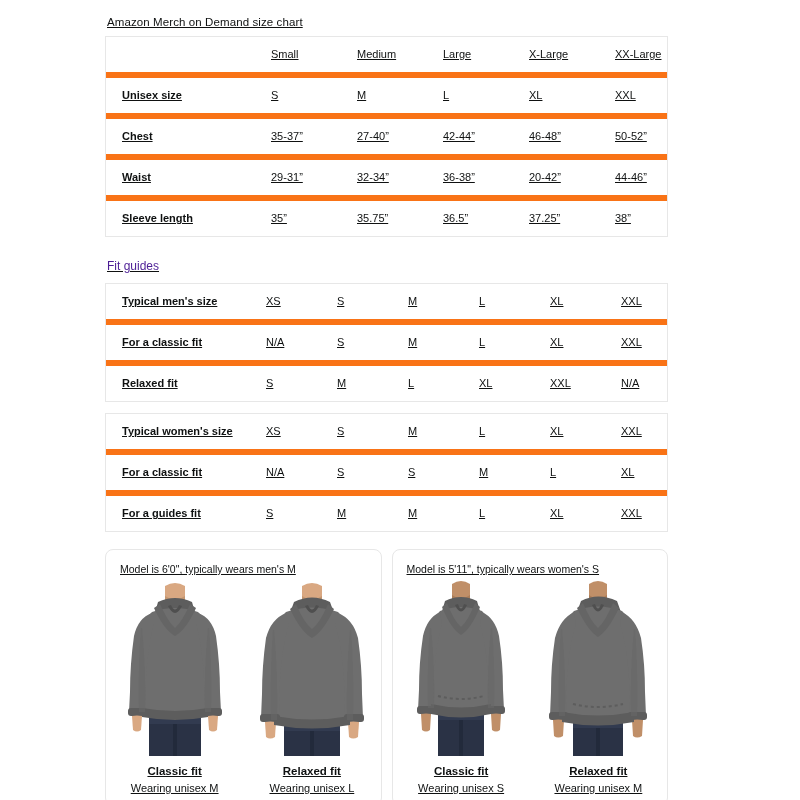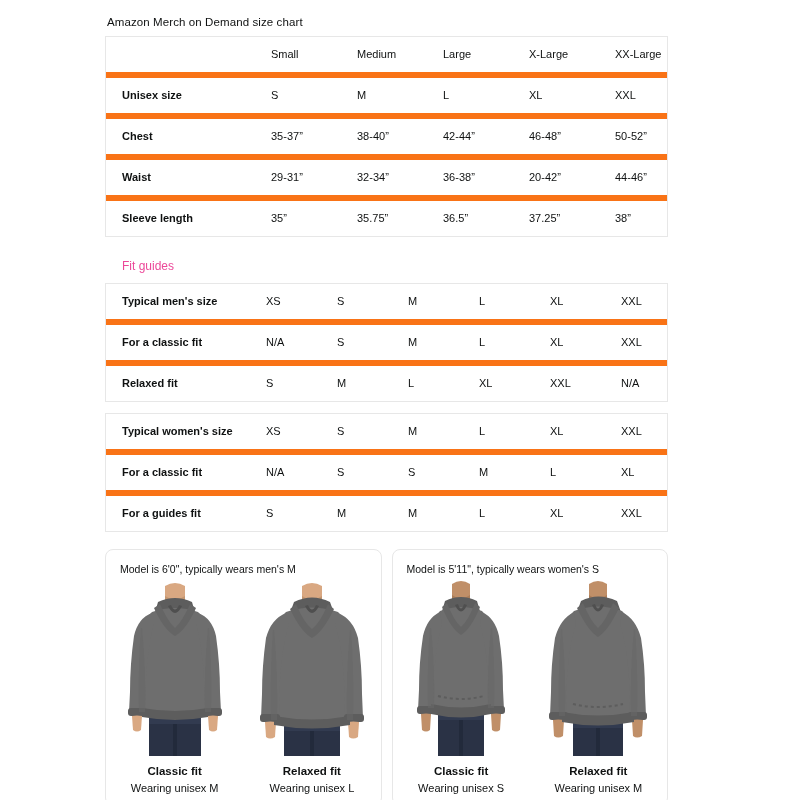--- a/index.html
+++ b/index.html
@@ -13,41 +13,42 @@
     font-family: "Liberation Sans", sans-serif;
     color: #0f1111;
     overflow: hidden;
   }
   .page {
     position: relative;
     width: 768px;
     height: 800px;
     box-sizing: border-box;
     padding: 14px 100px 0 105px;
+    text-decoration: underline;
   }
 
   
   .chart-title {
     font-size: 11.5px;
     color: #0f1111;
     line-height: 16px;
     margin: 0 0 6px 2px;
     letter-spacing: 0.1px;
   }
   .note {
     font-size: 10.5px;
     color: #565959;
     line-height: 14px;
     margin: 8px 0 0 2px;
   }
   .section-title {
     font-size: 12px;
-    color: #ec4899;
+    color: #4c1d95;
     line-height: 16px;
-    margin: 21px 0 9px 17px;
+    margin: 21px 0 9px 2px;
   }
 
   
   .card {
     border: 1px solid #e7e7e7;
     border-radius: 0;
     background: #fff;
     overflow: hidden;
   }
   table.sz {
@@ -175,21 +176,21 @@
           <td class="rowhead">Unisex size</td>
           <td class="val">S</td>
           <td class="val">M</td>
           <td class="val">L</td>
           <td class="val">XL</td>
           <td class="val">XXL</td>
         </tr>
         <tr>
           <td class="rowhead">Chest</td>
           <td class="val">35-37”</td>
-          <td class="val">38-40”</td>
+          <td class="val">27-40”</td>
           <td class="val">42-44”</td>
           <td class="val">46-48”</td>
           <td class="val">50-52”</td>
         </tr>
         <tr>
           <td class="rowhead">Waist</td>
           <td class="val">29-31”</td>
           <td class="val">32-34”</td>
           <td class="val">36-38”</td>
           <td class="val">20-42”</td>

